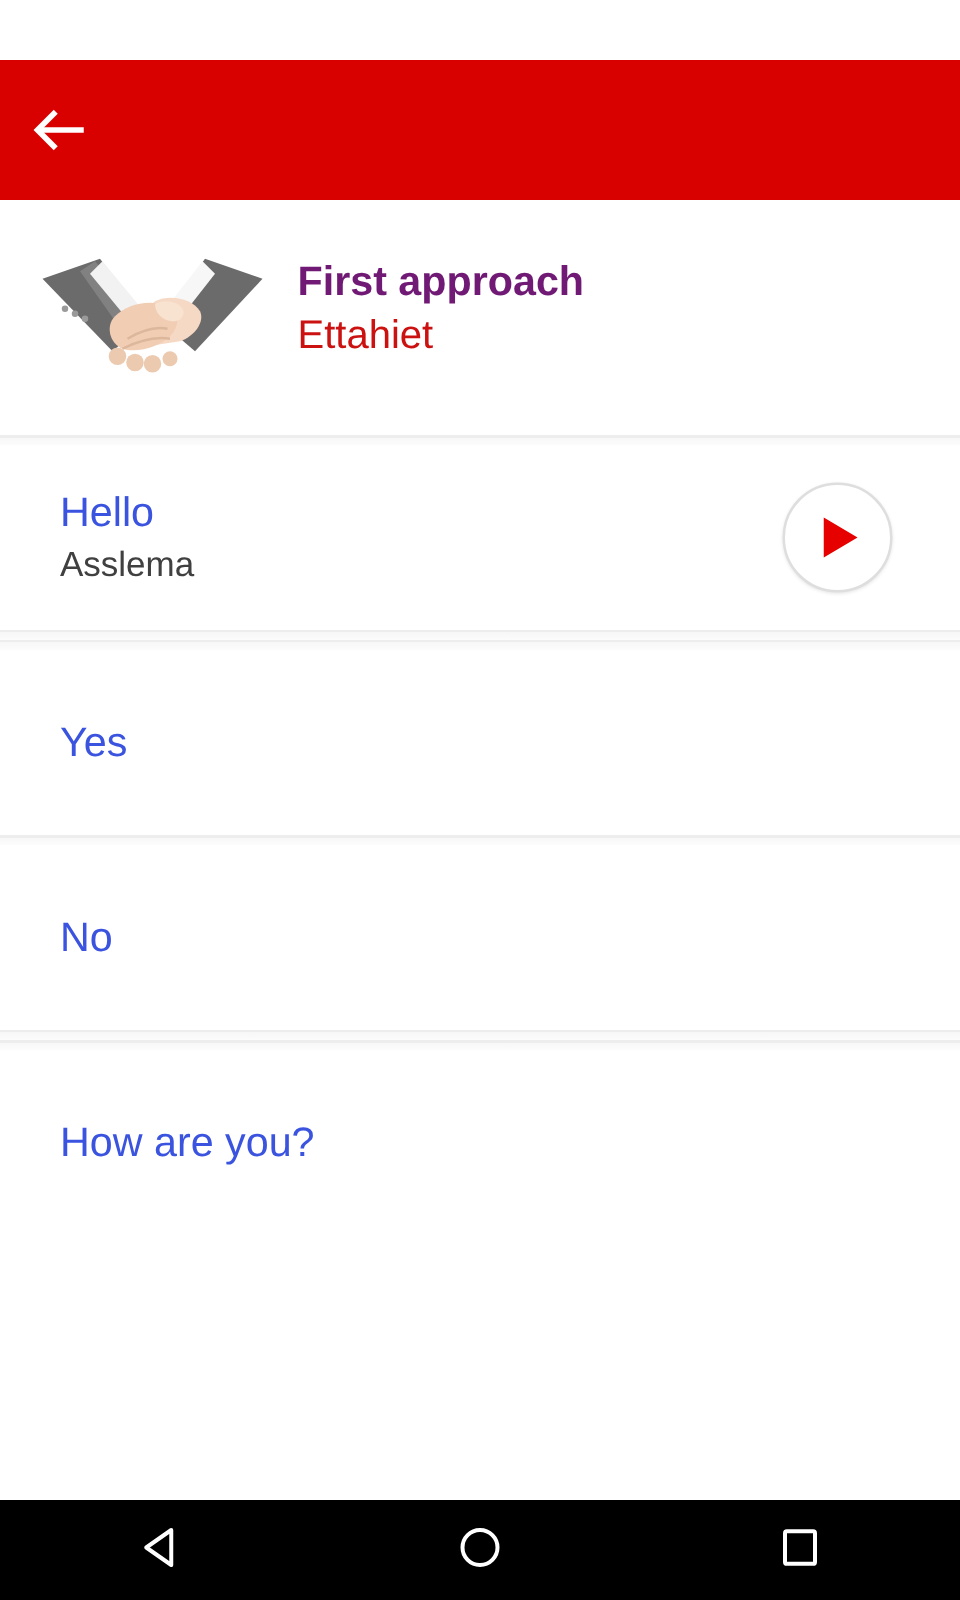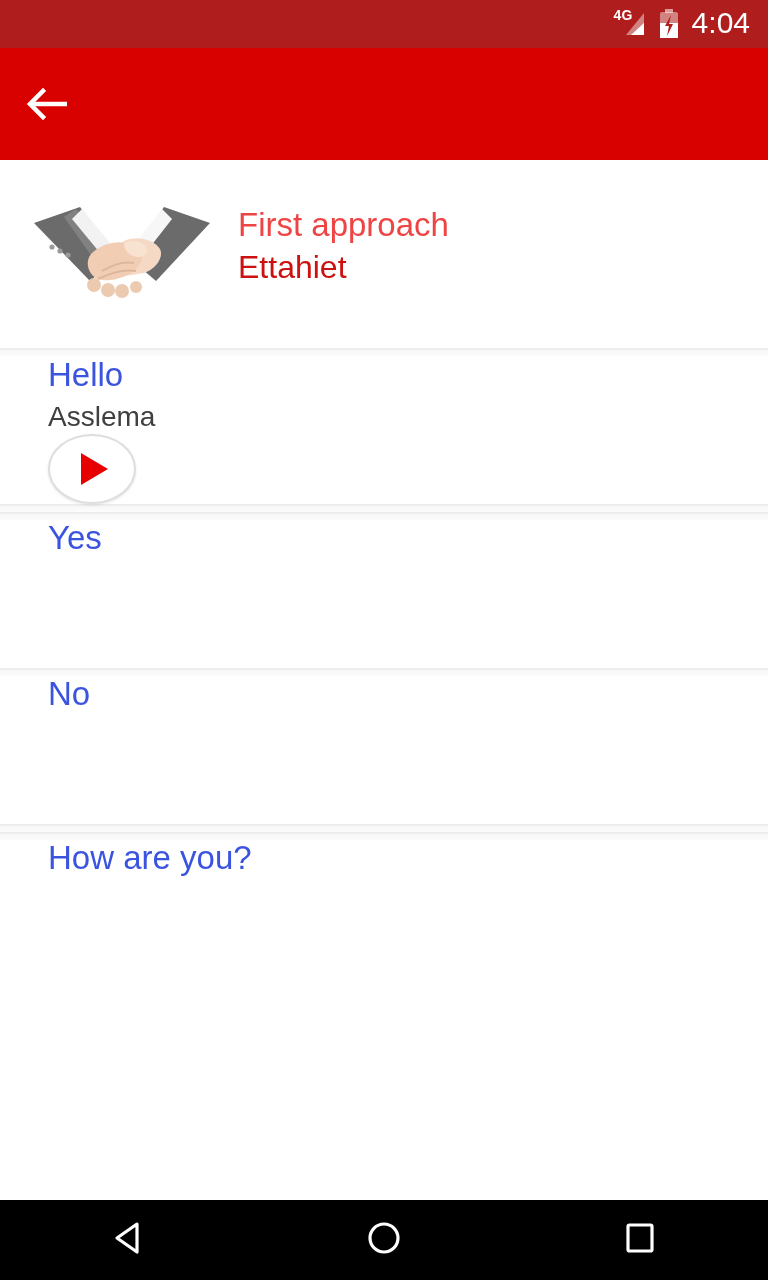--- a/index.html
+++ b/index.html
@@ -57,41 +57,40 @@
   .header-card {
     position:relative; width:768px; height:188px;
     background:#ffffff; display:flex; align-items:center;
   }
   .header-thumb {
     width:200px; min-width:200px; height:150px; margin-left:22px;
     display:flex; align-items:center; justify-content:center;
   }
   .header-text { margin-left:16px; padding-bottom:14px; }
   .header-title {
-    font-size:33px; color:#ef4444; line-height:1.12; font-weight:400;
+    font-size:33px; color:#701a75; line-height:1.12; font-weight:700;
     white-space:nowrap;
   }
   .header-sub {
     font-size:32px; color:#cc1111; line-height:1.2; margin-top:4px;
     white-space:nowrap;
   }
 
   
   .divider {
     width:768px; height:8px;
     background:linear-gradient(to bottom,#ededed 0,#ededed 2px,#f7f7f7 2px,#fcfcfc 100%);
   }
 
   
   .row {
     position:relative; width:768px; height:148px;
     background:#ffffff;
-    display:flex; justify-content:space-between;
+    display:flex; align-items:center; justify-content:space-between;
     padding:0 40px 0 48px;
-    flex-direction:column;
   }
   .row-texts { display:flex; flex-direction:column; justify-content:center; }
   .row-title { font-size:33px; color:#3b54e0; line-height:1.15; white-space:nowrap; }
   .row-sub { font-size:28px; color:#404040; line-height:1.2; margin-top:6px; white-space:nowrap; }
   .row.single .row-title { line-height:1.1; }
 
   .play-btn {
     width:88px; height:88px; border-radius:50%;
     background:#ffffff; border:2px solid #dedede;
     box-shadow:0 1px 3px rgba(0,0,0,0.10);
@@ -108,38 +107,20 @@
   .nav-btn {
     flex:1; height:80px; display:flex; align-items:center; justify-content:center;
     cursor:pointer;
   }
 </style>
 </head>
 <body>
 
 <div id="phone">
 
-  <div class="status-bar">
-    <span class="sb-signal">
-      <span class="sb-4g">4G</span>
-      <svg width="34" height="30" viewBox="0 0 34 30">
-        <path d="M30 4 L30 26 L12 26 Z" fill="#ffffff" opacity="0.45"></path>
-        <path d="M30 14 L30 26 L17 26 Z" fill="#ffffff"></path>
-      </svg>
-    </span>
-    <span class="sb-battery">
-      <svg width="22" height="30" viewBox="0 0 22 30">
-        <rect x="7" y="0" width="8" height="4" fill="#ffffff" opacity="0.55"></rect>
-        <rect x="2" y="3" width="18" height="26" rx="2" fill="#ffffff" opacity="0.45"></rect>
-        <path d="M2 14 L20 14 L20 29 L2 29 Z" fill="#ffffff"></path>
-        <path d="M13 6 L7 17 L11 17 L9 27 L15 15 L11 15 Z" fill="#b01d1d"></path>
-      </svg>
-    </span>
-    <span class="sb-time">4:04</span>
-  </div>
 
   <div class="app-bar">
     <div class="back-btn">
       <span>
         <svg width="44" height="36" viewBox="0 0 44 36">
           <path d="M4 18 L41 18" stroke="#ffffff" stroke-width="4.5" stroke-linecap="butt"></path>
           <path d="M17 5 L4 18 L17 31" stroke="#ffffff" stroke-width="4.5" fill="none" stroke-linecap="square" stroke-linejoin="miter"></path>
         </svg>
       </span>
     </div>

